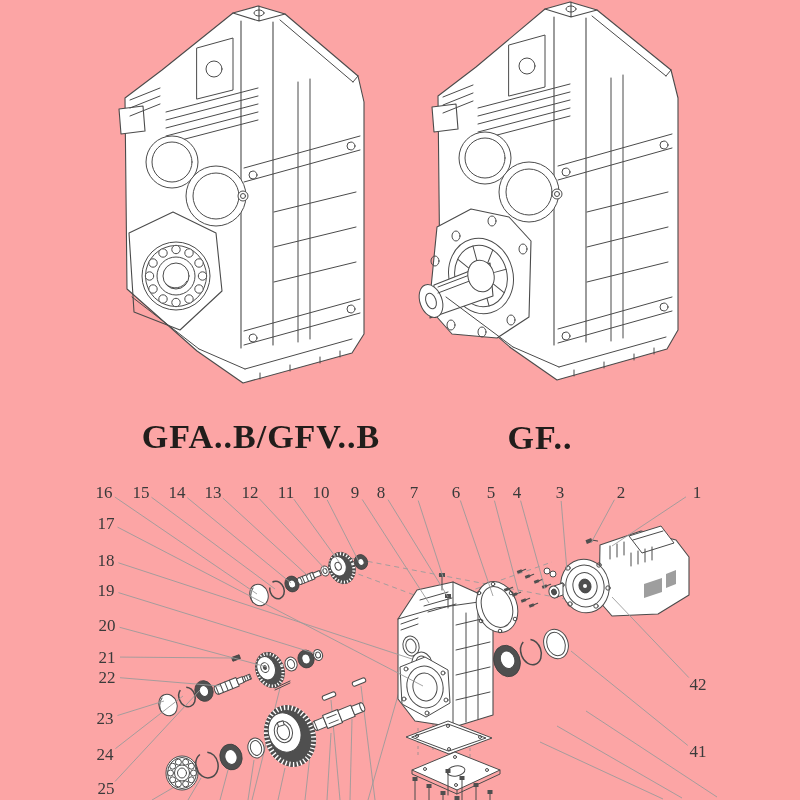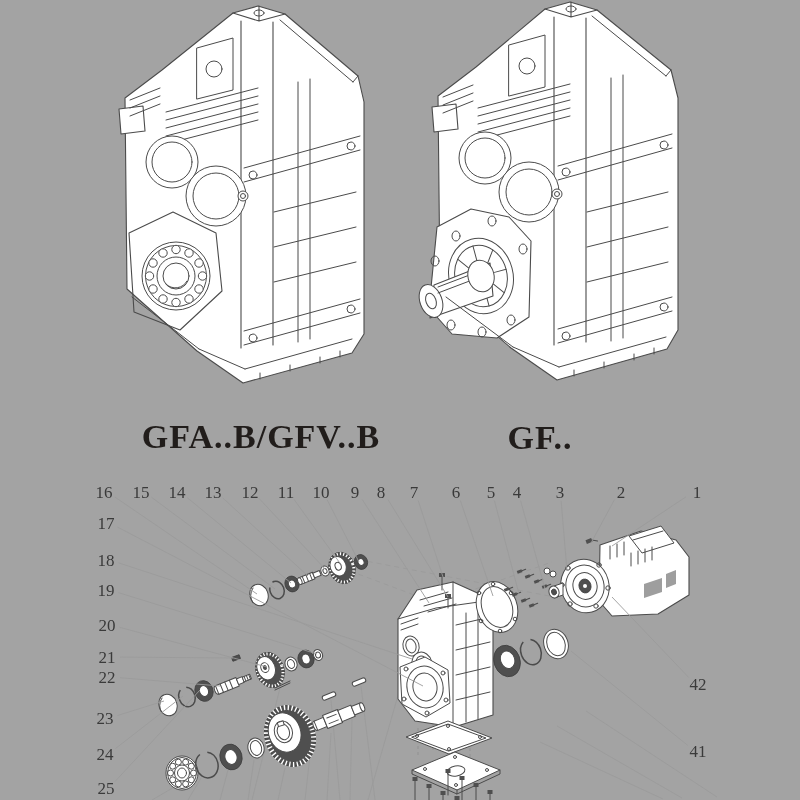--- a/index.html
+++ b/index.html
@@ -1,16 +1,16 @@
 <!DOCTYPE html>
 <html><head>
 <meta charset="utf-8">
 <style>
   html,body{margin:0;padding:0;background:#ffffff;}
-  .canvas{position:relative;width:800px;height:800px;background:#a3a3a3;overflow:hidden;
+  .canvas{position:relative;width:800px;height:800px;background:#fca5a5;overflow:hidden;
           font-family:"Liberation Serif", serif;}
   svg{position:absolute;left:0;top:0;}
   .ln{stroke:#4b4b4b;stroke-width:1;fill:none;stroke-linecap:round;stroke-linejoin:round;}
   .ln2{stroke:#4b4b4b;stroke-width:1.1;fill:none;stroke-linecap:round;stroke-linejoin:round;}
   .fw{stroke:#4b4b4b;stroke-width:1;fill:#ffffff;stroke-linejoin:round;}
   .fw2{stroke:#4b4b4b;stroke-width:1.1;fill:#ffffff;stroke-linejoin:round;}
   .fd{fill:#4f4f4f;stroke:none;}
   .drk{fill:#4f4f4f;stroke:#3f3f3f;stroke-width:0.8;}
   .ldr{stroke:#9b9b9b;stroke-width:0.9;fill:none;}
   .dsh{stroke:#9b9b9b;stroke-width:0.9;fill:none;stroke-dasharray:5 4;}

